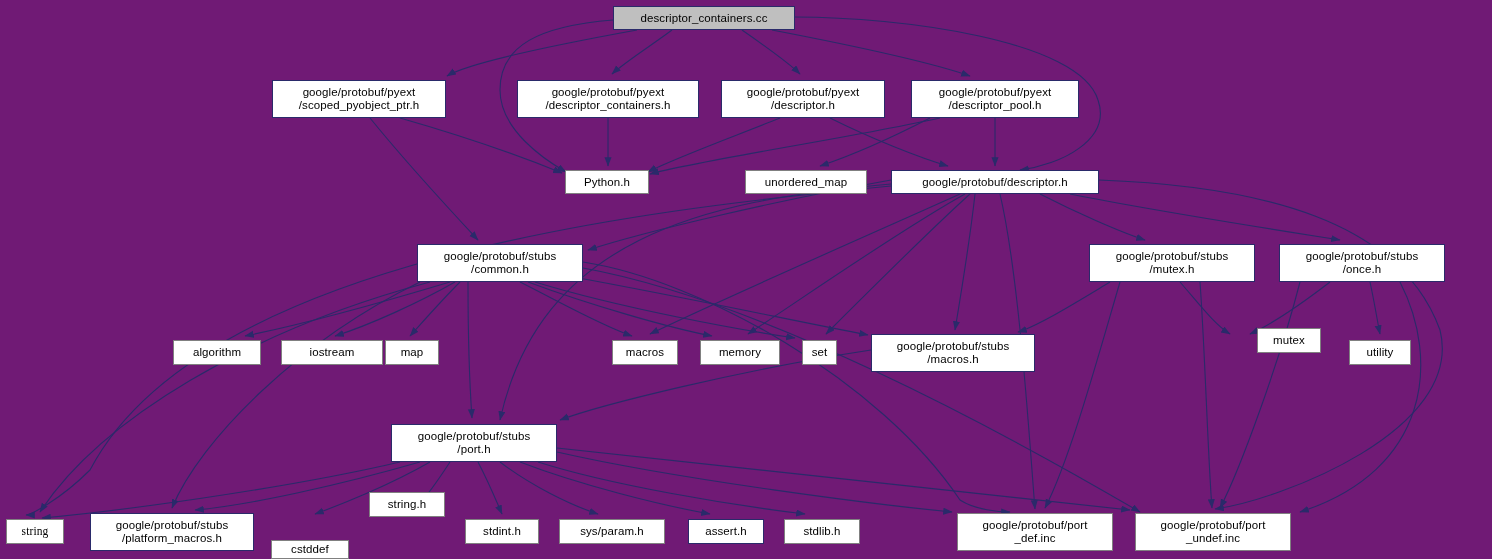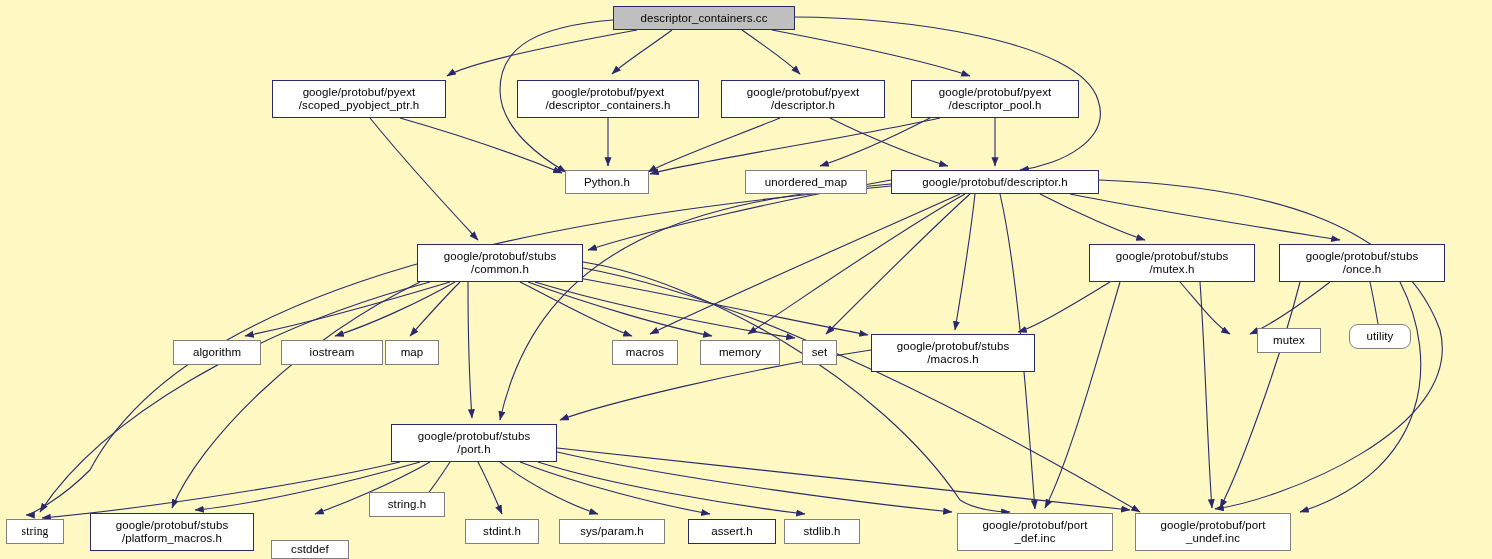--- a/index.html
+++ b/index.html
@@ -4,21 +4,21 @@
 <style>
   html, body {
     margin: 0;
     padding: 0;
     background: #ffffff;
   }
   #canvas {
     position: relative;
     width: 1492px;
     height: 559px;
-    background: #fef9c3;
+    background: #701a75;
     font-family: "Liberation Sans", sans-serif;
     overflow: hidden;
   }
   svg.edges {
     position: absolute;
     left: 0;
     top: 0;
     width: 1492px;
     height: 559px;
     pointer-events: none;
@@ -151,30 +151,30 @@
 /once.h</div>
   <div class="node gray-border" style="left:173px;top:340px;width:88px;height:25px;">algorithm</div>
   <div class="node gray-border" style="left:281px;top:340px;width:102px;height:25px;">iostream</div>
   <div class="node gray-border" style="left:385px;top:340px;width:54px;height:25px;">map</div>
   <div class="node gray-border" style="left:612px;top:340px;width:66px;height:25px;">macros</div>
   <div class="node gray-border" style="left:700px;top:340px;width:80px;height:25px;">memory</div>
   <div class="node gray-border" style="left:802px;top:340px;width:35px;height:25px;">set</div>
   <div class="node thick" style="left:871px;top:334px;width:164px;height:38px;">google/protobuf/stubs
 /macros.h</div>
   <div class="node gray-border" style="left:1211px;top:328px;width:64px;height:25px;margin-left:46px;">mutex</div>
-  <div class="node gray-border" style="left:1349px;top:324px;width:62px;height:25px;border-radius:9px;">utility</div>
+  <div class="node gray-border" style="left:1349px;top:340px;width:62px;height:25px;">utility</div>
   <div class="node thick" style="left:391px;top:424px;width:166px;height:38px;">google/protobuf/stubs
 /port.h</div>
   <div class="node gray-border" style="left:6px;top:519px;width:58px;height:25px;font-family:Liberation Serif, serif;">string</div>
   <div class="node" style="left:90px;top:513px;width:164px;height:38px;">google/protobuf/stubs
 /platform_macros.h</div>
   <div class="node gray-border" style="left:271px;top:540px;width:78px;height:19px;">cstddef</div>
   <div class="node gray-border" style="left:369px;top:492px;width:76px;height:25px;">string.h</div>
   <div class="node gray-border" style="left:465px;top:519px;width:74px;height:25px;">stdint.h</div>
   <div class="node gray-border" style="left:559px;top:519px;width:106px;height:25px;">sys/param.h</div>
-  <div class="node thick" style="left:688px;top:519px;width:88px;height:25px;">assert.h</div>
+  <div class="node thick" style="left:688px;top:519px;width:76px;height:25px;">assert.h</div>
   <div class="node gray-border" style="left:784px;top:519px;width:76px;height:25px;">stdlib.h</div>
   <div class="node gray-border" style="left:957px;top:513px;width:156px;height:38px;">google/protobuf/port
 _def.inc</div>
   <div class="node gray-border" style="left:1135px;top:513px;width:156px;height:38px;">google/protobuf/port
 _undef.inc</div>
 
 </div>
 
 </body></html>

